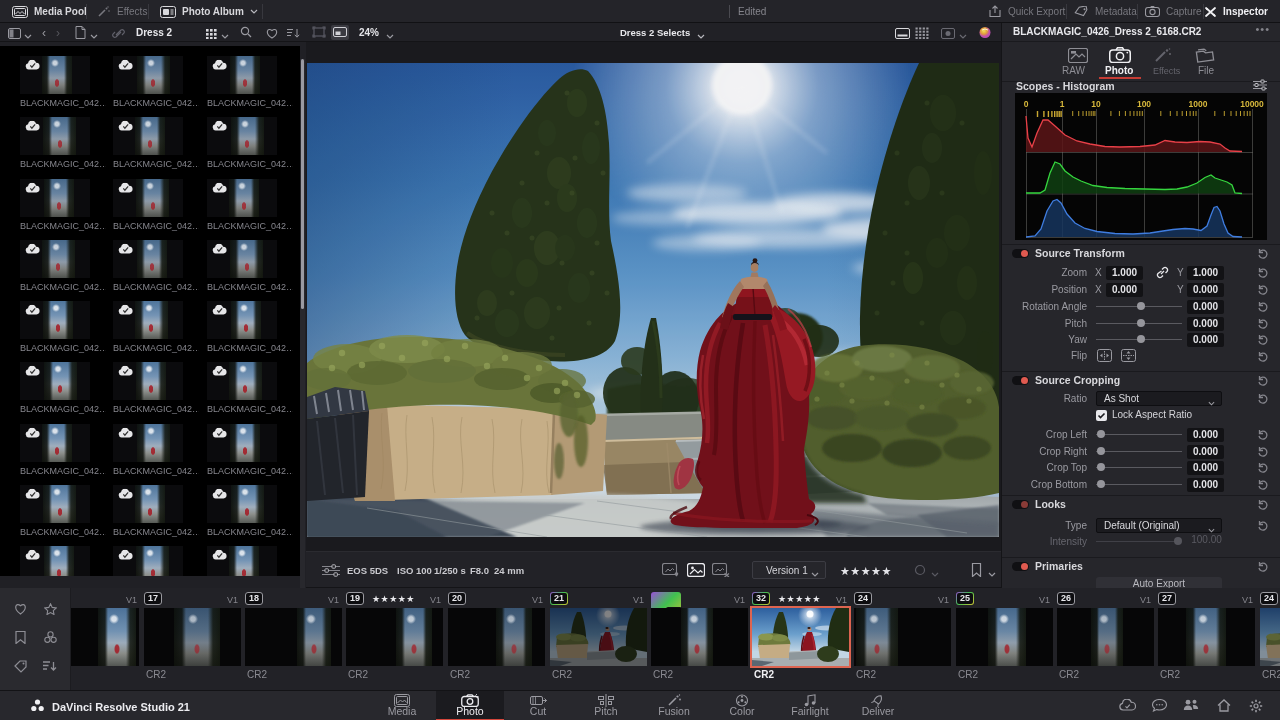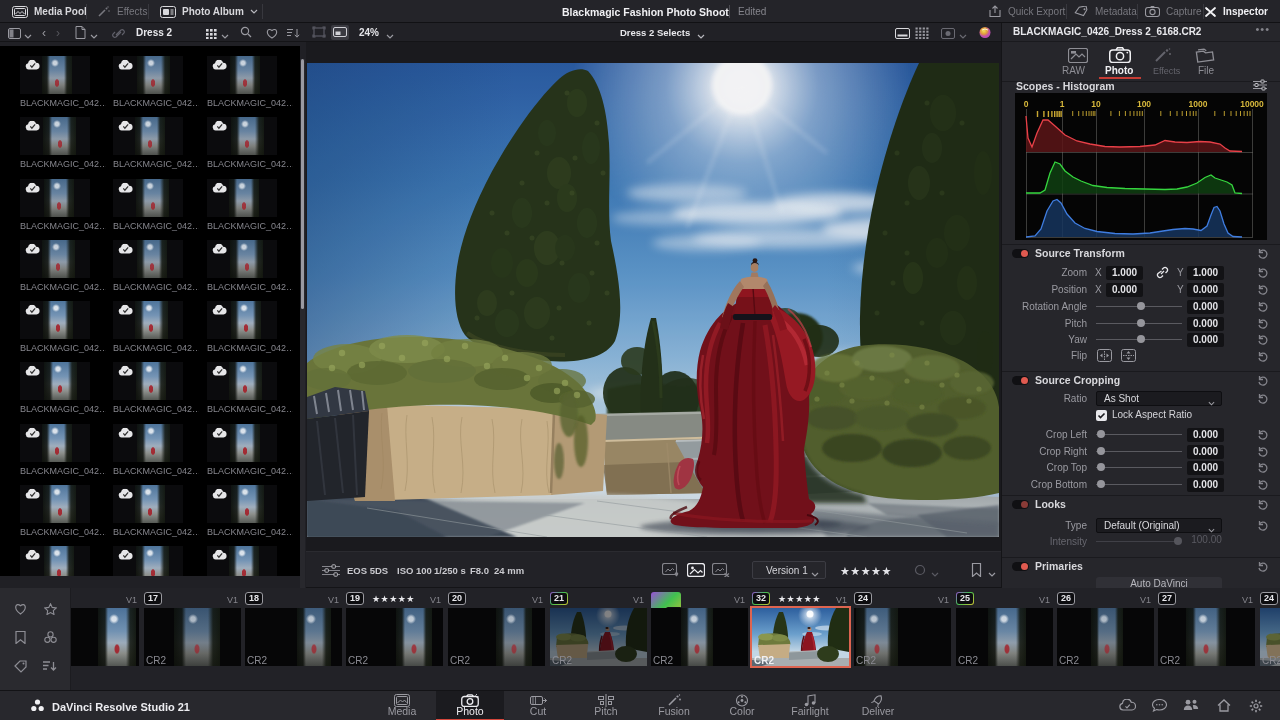--- a/index.html
+++ b/index.html
@@ -38,21 +38,21 @@
 .toggle{position:absolute;width:17px;height:9px;border-radius:5px;background:#101013;}
 .toggle .dot{position:absolute;right:1px;top:1px;width:7px;height:7px;border-radius:50%;background:#e05a50;}
 .toggle.dim .dot{background:#8a3b37;}
 .dropdown{position:absolute;height:15px;background:#1b1b1f;border:1px solid #0e0e11;border-radius:2px;color:#dadade;font-size:10px;line-height:13px;padding-left:7px;}
 .dd-chev{position:absolute;right:6px;top:4px;width:7px;height:5px;}
 
 #filmstrip{position:absolute;left:0;top:588px;width:1280px;height:102px;background:#222227;overflow:hidden;}
 .fs-v1{position:absolute;top:7px;color:#85858c;font-size:9px;}
 .fs-badge{position:absolute;top:4px;width:18px;height:13px;background:#0d0d10;border:1px solid #9b9ba1;border-radius:3px;color:#e8e8ec;font-size:9px;font-weight:bold;text-align:center;line-height:11px;}
 .fs-thumb{position:absolute;top:20px;width:97px;height:58px;background-color:#060607;}
-.fs-cr2{position:absolute;top:67px;color:#8b8b92;font-size:10px;}
+.fs-cr2{position:absolute;top:81px;color:#8b8b92;font-size:10px;}
 #fs-icons{position:absolute;left:0;top:0;width:71px;height:102px;background:#2a2a2f;border-right:1px solid #1c1c20;}
 #fs-icons svg{position:absolute;color:#8e8e95;}
 
 #bottombar{position:absolute;left:0;top:690px;width:1280px;height:30px;background:#28282d;border-top:1px solid #131316;}
 .page{position:absolute;top:0;width:68px;height:30px;text-align:center;color:#9a9aa1;font-size:10.5px;}
 .page .pic{height:15px;padding-top:2px;}
 .page .plbl{line-height:11px;}
 .page.sel{background:#1b1b1f;color:#ececf0;border-bottom:2px solid #d5473c;}
 .star{color:#e4e4e8;font-size:12px;letter-spacing:1px;}
 </style></head>
@@ -83,21 +83,20 @@
           <rect x="0.5" y="0.5" width="15" height="11" rx="2" fill="none" stroke="#d8d8dc"></rect>
           <rect x="3" y="3" width="6" height="6" rx="1" fill="#d8d8dc"></rect>
           <path d="M10.5 4 h3 M10.5 6 h3 M10.5 8 h3" stroke="#d8d8dc" stroke-width="1"></path>
         </svg>
         <span>Photo Album</span>
         <svg class="chev" width="8" height="5" viewBox="0 0 8 5" style="width:8px;height:5px">
           <path d="M1 1 L4 4 L7 1" stroke="#b8b8be" stroke-width="1.2" fill="none"></path>
         </svg>
       </div>
 <div class="tb-div" style="left:262px"></div>
-<div class="tb-item" style="left:562px;font-size:10.5px;color:#f0f0f3">Blackmagic Fashion Photo Shoot</div>
 <div style="position:absolute;left:729px;top:5px;width:1px;height:13px;background:#4a4a50"></div>
 <div class="tb-item" style="left:738px;font-weight:normal;color:#85858c">Edited</div>
 <div class="tb-item tb-dim" style="left:988px;font-weight:normal">
         <svg class="icon" width="14" height="13" viewBox="0 0 14 13">
           <path d="M2 5 v6.5 h10 V5" fill="none" stroke="#9a9aa1" stroke-width="1.1"></path>
           <path d="M7 8 V1.5 M4.5 3.5 L7 1 L9.5 3.5" fill="none" stroke="#9a9aa1" stroke-width="1.1"></path>
         </svg>
         <span>Quick Export</span>
       </div>
 <div class="tb-div" style="left:1066px"></div>
@@ -1018,21 +1017,21 @@
       <div style="position:absolute;left:186px;top:511px;width:37px;text-align:center;font-size:10px;color:#5a5a62">100.00</div>
       <div style="position:absolute;left:0;top:534px;width:279px;height:1px;background:#1a1a1e"></div>
       <div class="toggle" style="left:10px;top:539px">
         <div class="dot"></div>
       </div>
       <div class="rp-hdr" style="left:33px;top:537px">Primaries</div>
       <div class="rp-reset" style="top:538px"><svg class="icon" width="12" height="12" viewBox="0 0 12 12">
           <path d="M2.5 4 A4 4 0 1 1 2 7" fill="none" stroke="#85858c" stroke-width="1.3"></path>
           <path d="M2.5 1 V4.5 H6" fill="none" stroke="#85858c" stroke-width="1.3"></path>
         </svg></div>
-      <div style="position:absolute;left:94px;top:554px;width:126px;height:14px;background:#303036;border-radius:3px;text-align:center;color:#b8b8be;font-size:10px;line-height:14px">Auto DaVinci</div>
+      <div style="position:absolute;left:94px;top:554px;width:126px;height:14px;background:#303036;border-radius:3px;text-align:center;color:#b8b8be;font-size:10px;line-height:14px">Auto Export</div>
     </div>
 <div id="filmstrip">
       <div class="fs-thumb" style="left:42px;background-image:radial-gradient(circle 5px at 72px 11px, rgba(255,255,255,0.765) 45%, rgba(215,232,250,0) 100%),radial-gradient(ellipse 3px 5.5px at 75px 41px, rgba(165,25,35,0.85) 65%, rgba(120,15,25,0) 100%),linear-gradient(90deg, rgba(11,14,9,0.95) 0px, rgba(11,14,9,0.85) 7px, rgba(11,14,9,0) 10px, rgba(11,14,9,0) 28px, rgba(16,20,12,0.85) 32px, rgba(16,20,12,0.95) 38px),linear-gradient(180deg, rgba(88,132,178,0.85) 0%, rgba(132,170,208,0.85) 40%, rgba(182,200,218,0.85) 60%, rgba(162,165,160,0.85) 78%, rgba(96,100,95,0.85) 100%);background-size:100% 100%,100% 100%,38px 58px,38px 58px;background-position:0 0,0 0,56px 0,56px 0;background-repeat:no-repeat;"></div>
       <div class="fs-v1" style="left:126px">V1</div>
       <div class="fs-badge" style="left:144px">17</div>
       <div class="fs-thumb" style="left:144px;background-image:radial-gradient(circle 5px at 49px 11px, rgba(255,255,255,0.558) 45%, rgba(215,232,250,0) 100%),radial-gradient(ellipse 3px 5.5px at 53px 41px, rgba(165,25,35,0.62) 65%, rgba(120,15,25,0) 100%),linear-gradient(90deg, rgba(11,14,9,0.95) 0px, rgba(11,14,9,0.85) 8px, rgba(11,14,9,0) 12px, rgba(11,14,9,0) 34px, rgba(16,20,12,0.85) 39px, rgba(16,20,12,0.95) 46px),linear-gradient(180deg, rgba(88,132,178,0.62) 0%, rgba(132,170,208,0.62) 40%, rgba(182,200,218,0.62) 60%, rgba(162,165,160,0.62) 78%, rgba(96,100,95,0.62) 100%);background-size:100% 100%,100% 100%,46px 58px,46px 58px;background-position:0 0,0 0,30px 0,30px 0;background-repeat:no-repeat;"></div>
       <div class="fs-cr2" style="left:146px">CR2</div>
       <div class="fs-v1" style="left:227px">V1</div>
       <div class="fs-badge" style="left:245px">18</div>
       <div class="fs-thumb" style="left:245px;background-image:radial-gradient(circle 5px at 66px 11px, rgba(255,255,255,0.6120000000000001) 45%, rgba(215,232,250,0) 100%),radial-gradient(ellipse 3px 5.5px at 69px 41px, rgba(165,25,35,0.68) 65%, rgba(120,15,25,0) 100%),linear-gradient(90deg, rgba(11,14,9,0.95) 0px, rgba(11,14,9,0.85) 6px, rgba(11,14,9,0) 9px, rgba(11,14,9,0) 25px, rgba(16,20,12,0.85) 29px, rgba(16,20,12,0.95) 34px),linear-gradient(180deg, rgba(88,132,178,0.68) 0%, rgba(132,170,208,0.68) 40%, rgba(182,200,218,0.68) 60%, rgba(162,165,160,0.68) 78%, rgba(96,100,95,0.68) 100%);background-size:100% 100%,100% 100%,34px 58px,34px 58px;background-position:0 0,0 0,52px 0,52px 0;background-repeat:no-repeat;"></div>

